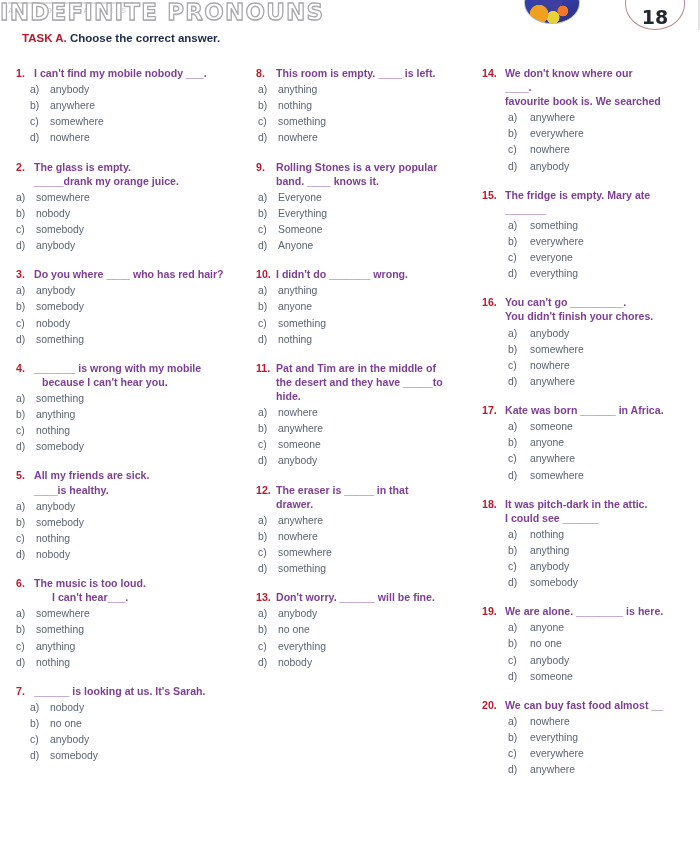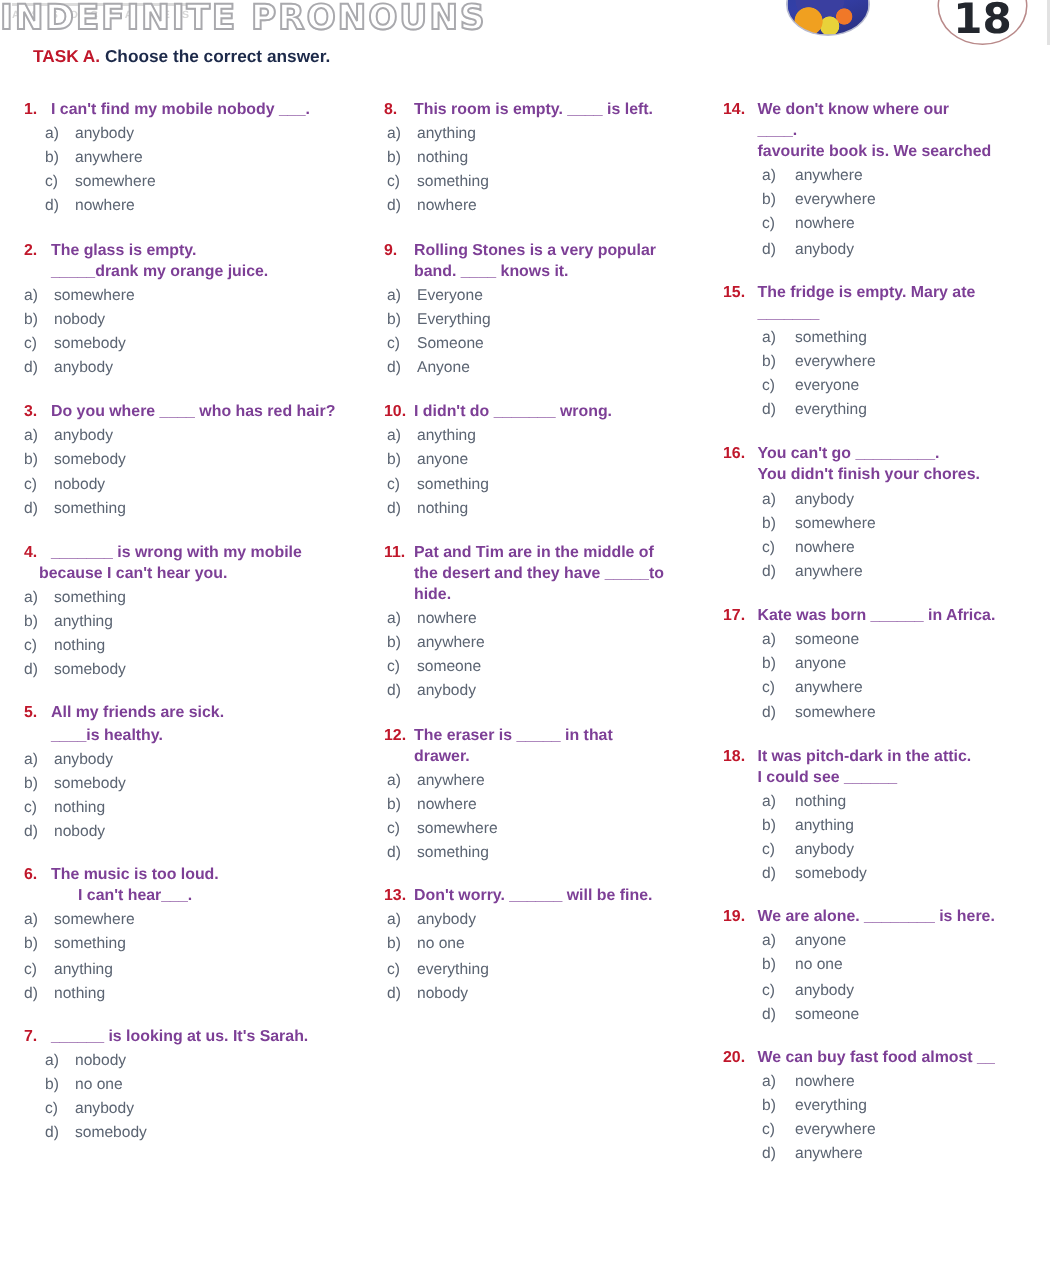--- a/index.html
+++ b/index.html
@@ -79,21 +79,21 @@
     width: 60px;
     height: 52px;
     border-radius: 50%;
     border: 1.6px solid #b98a8a;
     display: flex;
     align-items: flex-end;
     justify-content: center;
     background: #ffffff;
   }
   .page-badge-num {
-    font-size: 28px;
+    font-size: 19px;
     font-weight: bold;
     color: #23272e;
     line-height: 1;
     padding-bottom: 2px;
     font-family: "DejaVu Sans", sans-serif;
   }
 
   .corner-rule {
     position: absolute;
     right: 0;
@@ -277,21 +277,21 @@
             <span class="opt-letter">d)</span>
             <span class="opt-text">something</span>
           </div>
         </div>
       </div>
       <div class="q-block">
         <div class="q-head">
           <span class="q-num">4.</span>
           <span class="q-stem">_______ is wrong with my mobile</span>
         </div>
-        <div class="q-stem-cont" style="margin-left: 10px;">because I can't hear you.</div>
+        <div class="q-stem-cont" style="margin-left: 26px;">because I can't hear you.</div>
         <div class="opts flush-opts">
           <div class="opt">
             <span class="opt-letter">a)</span>
             <span class="opt-text">something</span>
           </div>
           <div class="opt">
             <span class="opt-letter">b)</span>
             <span class="opt-text">anything</span>
           </div>
           <div class="opt">

